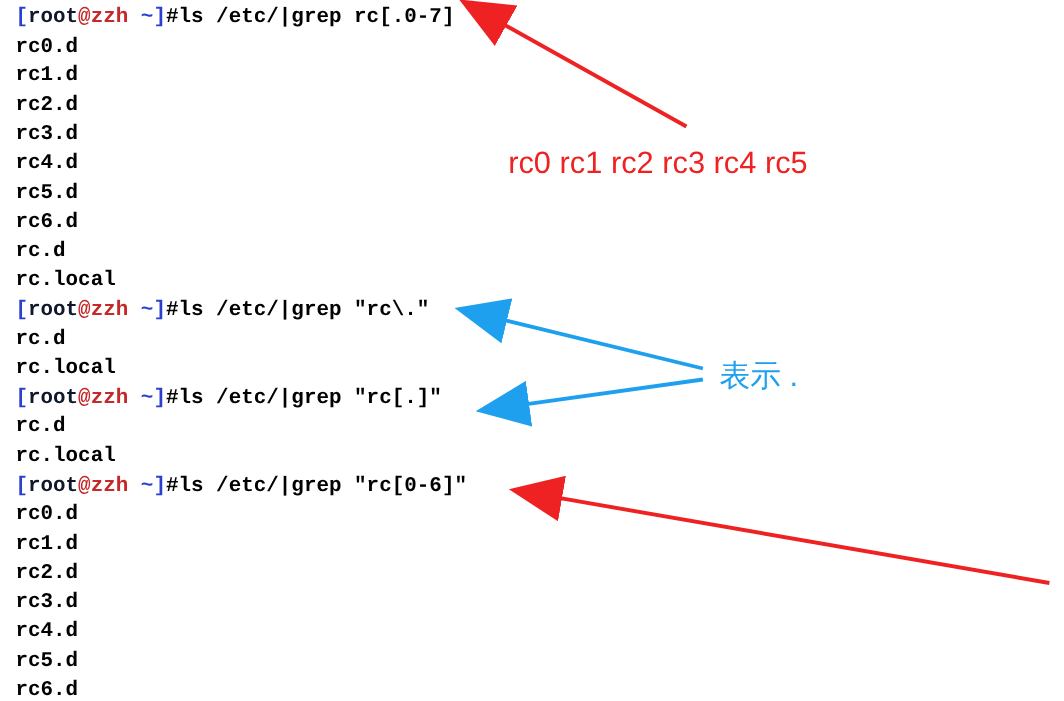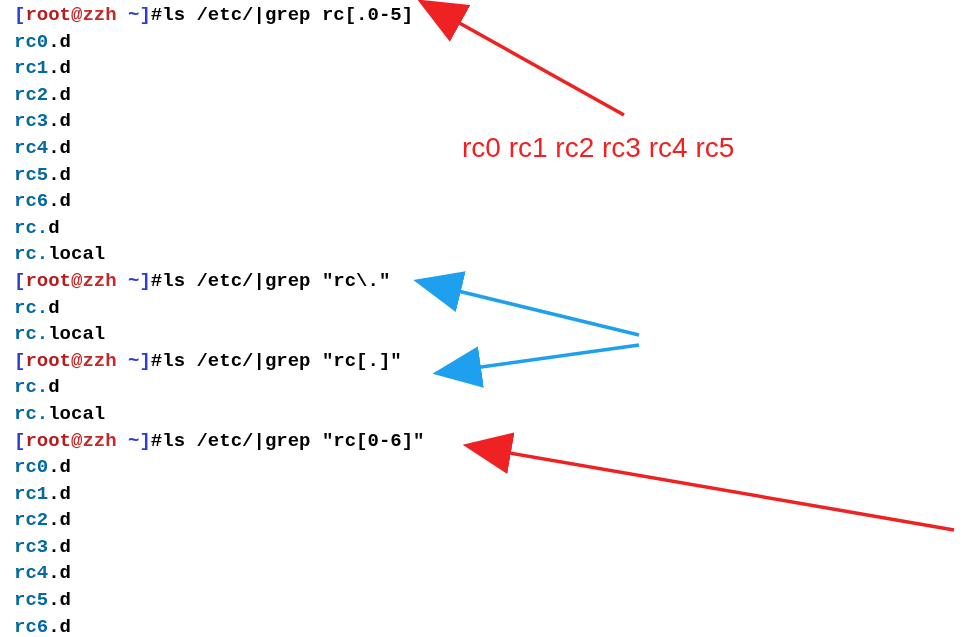--- a/index.html
+++ b/index.html
@@ -21,26 +21,26 @@
     }
     .terminal {
       position: relative;
       z-index: 1;
     }
     .line {
       white-space: pre;
       font-weight: bold;
     }
     .prompt-bracket { color: #2a3fcf; font-weight: bold; }
-    .prompt-user { color: #b91c1c; font-weight: bold; }
+    .prompt-user { color: #0f172a; font-weight: bold; }
     .prompt-at { color: #c52a2a; font-weight: bold; }
     .prompt-host { color: #c52a2a; font-weight: bold; }
     .prompt-hash { color: #000; font-weight: bold; }
     .cmd { color: #000; font-weight: bold; }
-    .match { color: #0369a1; font-weight: bold; }
+    .match { color: #000000; font-weight: bold; }
     .rest { color: #000; font-weight: bold; }
     .annotation-layer {
       position: absolute;
       top: 0;
       left: 14px;
       width: 967px;
       height: 637px;
       pointer-events: none;
       z-index: 2;
     }
@@ -66,21 +66,21 @@
       color: #ddd;
       font-family: Arial, sans-serif;
       font-size: 14px;
     }
   </style>
 </head>
 <body>
 
 <div class="terminal">
 
-  <div class="line"><span class="prompt-bracket">[</span><span class="prompt-user">root</span><span class="prompt-at">@</span><span class="prompt-host">zzh</span><span class="prompt-bracket"> ~</span><span class="prompt-bracket">]</span><span class="prompt-hash">#</span><span class="cmd">ls /etc/|grep rc[.0-5]</span></div>
+  <div class="line"><span class="prompt-bracket">[</span><span class="prompt-user">root</span><span class="prompt-at">@</span><span class="prompt-host">zzh</span><span class="prompt-bracket"> ~</span><span class="prompt-bracket">]</span><span class="prompt-hash">#</span><span class="cmd">ls /etc/|grep rc[.0-7]</span></div>
   <div class="line"><span class="match">rc0</span><span class="rest">.d</span></div>
   <div class="line"><span class="match">rc1</span><span class="rest">.d</span></div>
   <div class="line"><span class="match">rc2</span><span class="rest">.d</span></div>
   <div class="line"><span class="match">rc3</span><span class="rest">.d</span></div>
   <div class="line"><span class="match">rc4</span><span class="rest">.d</span></div>
   <div class="line"><span class="match">rc5</span><span class="rest">.d</span></div>
   <div class="line"><span class="match">rc6</span><span class="rest">.d</span></div>
   <div class="line"><span class="match">rc.</span><span class="rest">d</span></div>
   <div class="line"><span class="match">rc.</span><span class="rest">local</span></div>
 
@@ -120,14 +120,15 @@
 
     <line x1="625" y1="335" x2="440" y2="290" stroke="#1fa0ee" stroke-width="3.5" marker-end="url(#bluehead)"></line>
 
     <line x1="625" y1="345" x2="460" y2="368" stroke="#1fa0ee" stroke-width="3.5" marker-end="url(#bluehead)"></line>
   </svg>
 
   <div class="annotation-text-red" style="left:448px;top:128px;">
     <div>rc0 rc1 rc2 rc3 rc4 rc5</div>
   </div>
 
+  <div class="annotation-text-blue" style="left:640px;top:322px;">表示  .</div>
 
 </div>
 
 </body></html>

